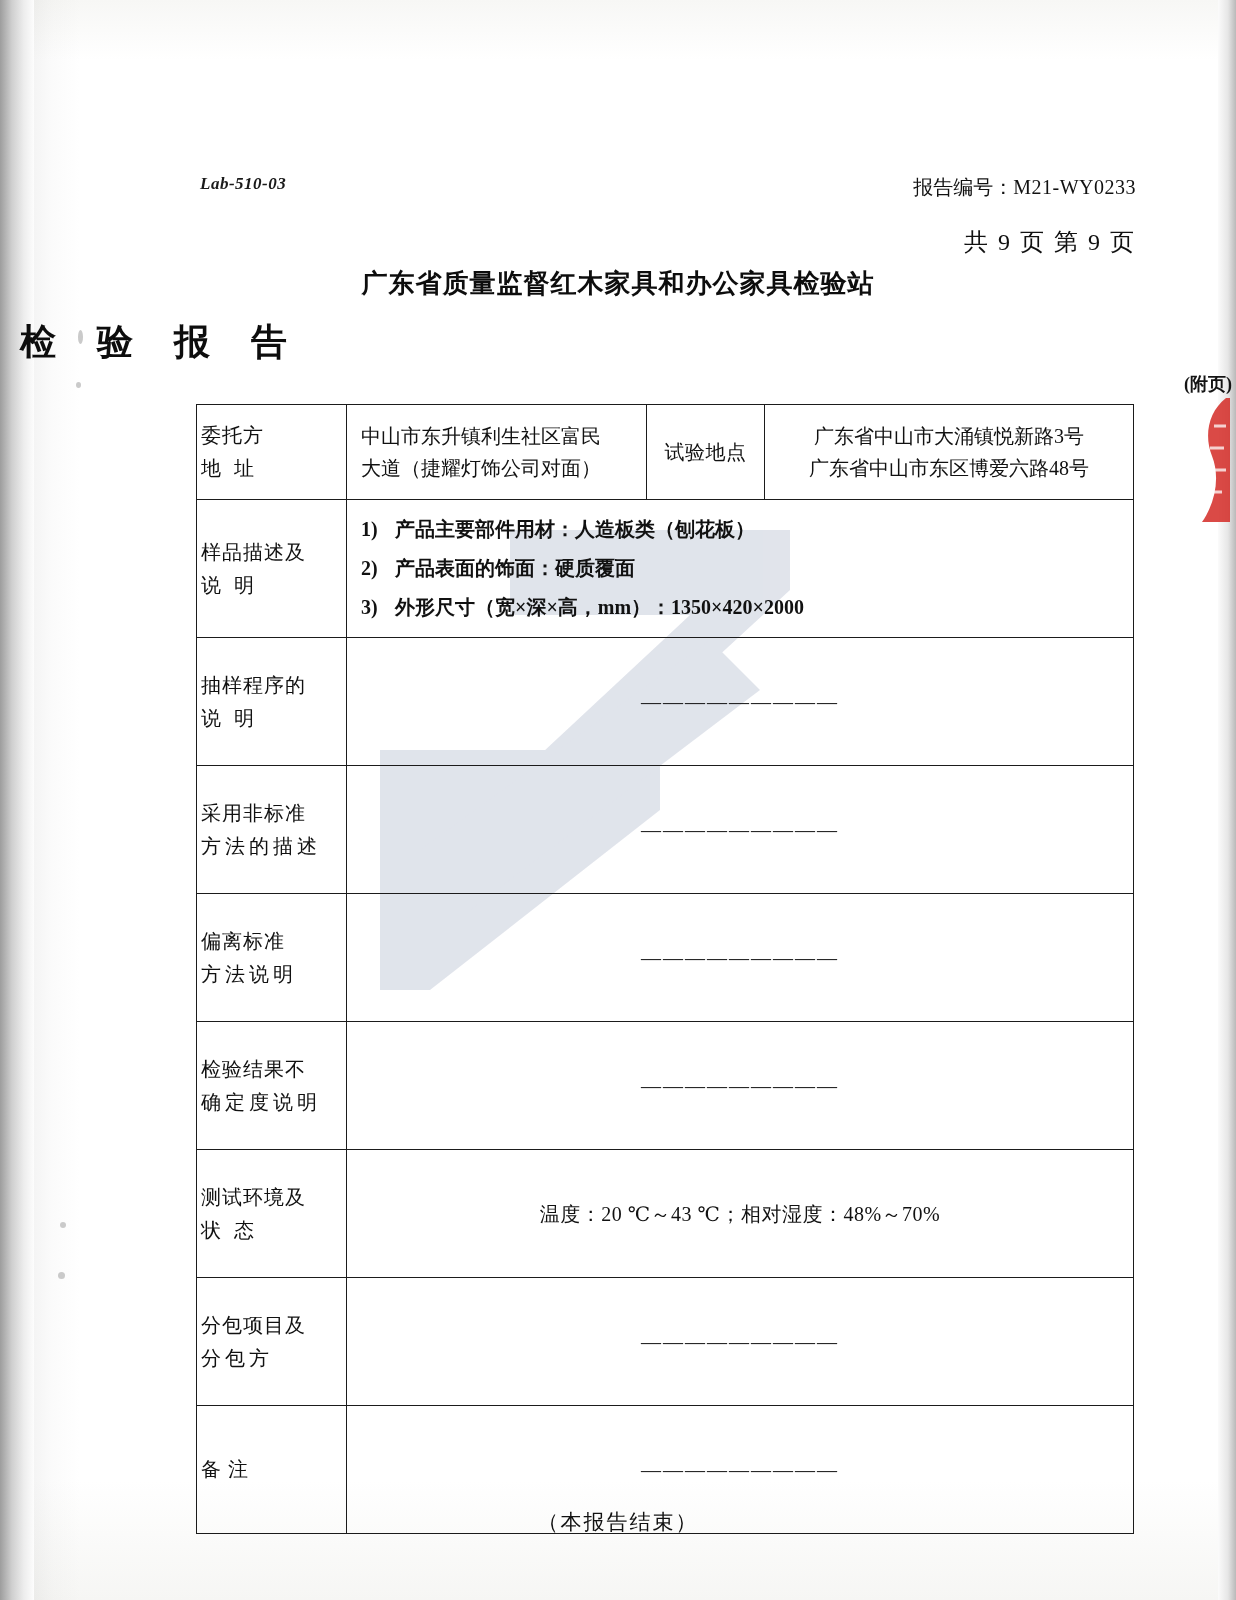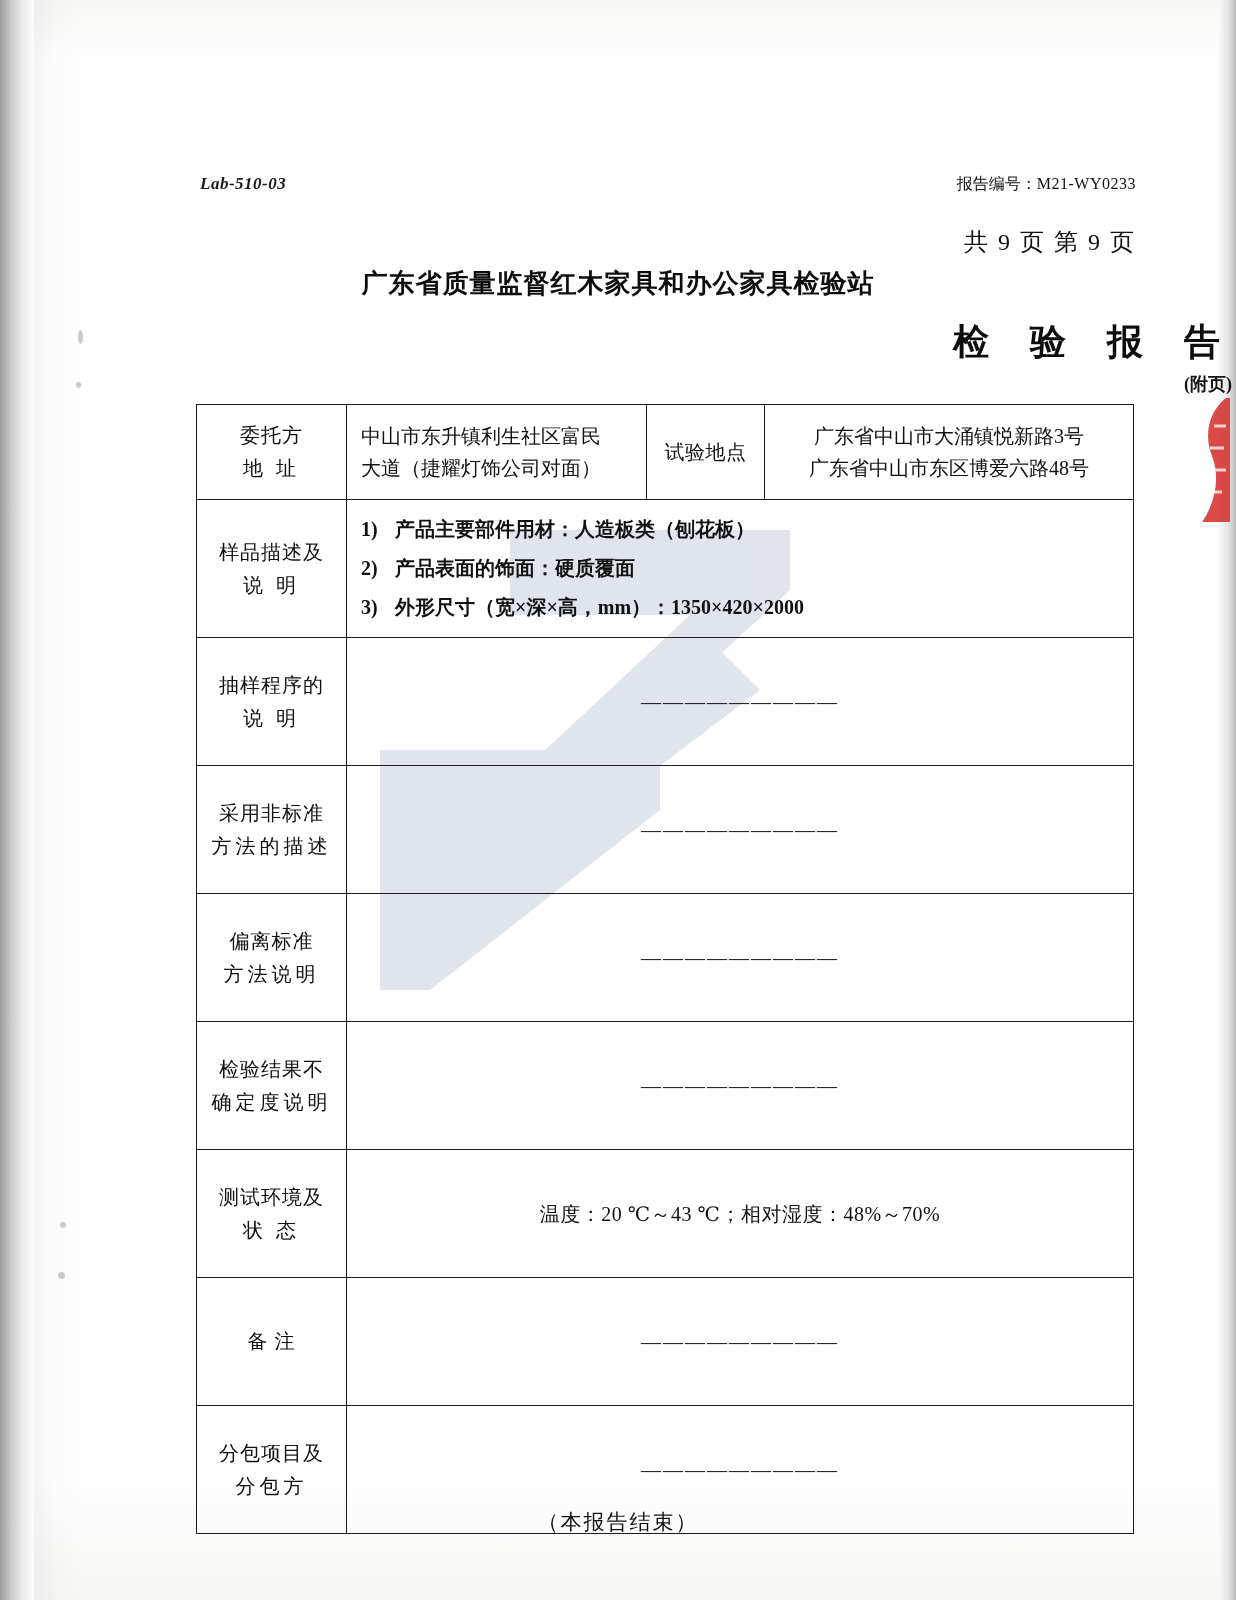--- a/index.html
+++ b/index.html
@@ -61,21 +61,21 @@
     font-weight: bold;
     font-size: 17px;
     letter-spacing: 0.5px;
     color: #1a1a1a;
     font-style: italic;
   }
   .report-no {
     position: absolute;
     right: 100px;
     top: 174px;
-    font-size: 16px;
+    font-size: 20px;
     color: #111;
     white-space: nowrap;
   }
   .report-no .val {
     font-family: "Liberation Serif", serif;
     letter-spacing: 0.5px;
   }
   .page-count {
     position: absolute;
     right: 100px;
@@ -92,25 +92,25 @@
     text-align: center;
     font-size: 26px;
     font-weight: bold;
     letter-spacing: 1px;
     color: #0d0d0d;
   }
   .main-title {
     position: absolute;
     left: 0; right: 0;
     top: 318px;
-    text-align: right;
+    text-align: left;
     font-size: 36px;
     font-weight: bold;
     letter-spacing: 16px;
-    padding-left: 30px;
+    padding-left: 20px;
     color: #0d0d0d;
   }
   .sub-title {
     position: absolute;
     left: 0; right: 4px;
     top: 372px;
     text-align: right;
     font-size: 18px;
     font-weight: bold;
     color: #141414;
@@ -125,21 +125,20 @@
     table-layout: fixed;
   }
   table.report td {
     border: 1.5px solid #1b1b1b;
     vertical-align: middle;
     color: #111;
     font-size: 20px;
   }
   td.label {
     width: 150px;
-    text-align: center;
     line-height: 1.65;
     padding: 14px 4px;
     letter-spacing: 1px;
   }
   td.label .l2 { display: block; letter-spacing: 4px; }
   td.val {
     padding: 8px 14px;
     line-height: 1.6;
   }
   td.center {
@@ -331,31 +330,31 @@
         <tr style="height:128px">
           <td class="label">
             <span>测试环境及</span>
             <span class="l2">状  态</span>
           </td>
           <td class="val env-text" colspan="3">温度：20 ℃～43 ℃；相对湿度：48%～70%</td>
         </tr>
 
         <tr style="height:128px">
           <td class="label">
-            <span>备  注</span>
-          </td>
-          <td class="val center" colspan="3">
-            <span class="dash">—————————</span>
-          </td>
-        </tr>
-
-        <tr style="height:128px">
-          <td class="label">
             <span>分包项目及</span>
             <span class="l2">分包方</span>
+          </td>
+          <td class="val center" colspan="3">
+            <span class="dash">—————————</span>
+          </td>
+        </tr>
+
+        <tr style="height:128px">
+          <td class="label">
+            <span>备  注</span>
           </td>
           <td class="val center" colspan="3">
             <span class="dash">—————————</span>
           </td>
         </tr>
       </tbody>
     </table>
 
     <div class="footer-note">（本报告结束）</div>
   </div>

